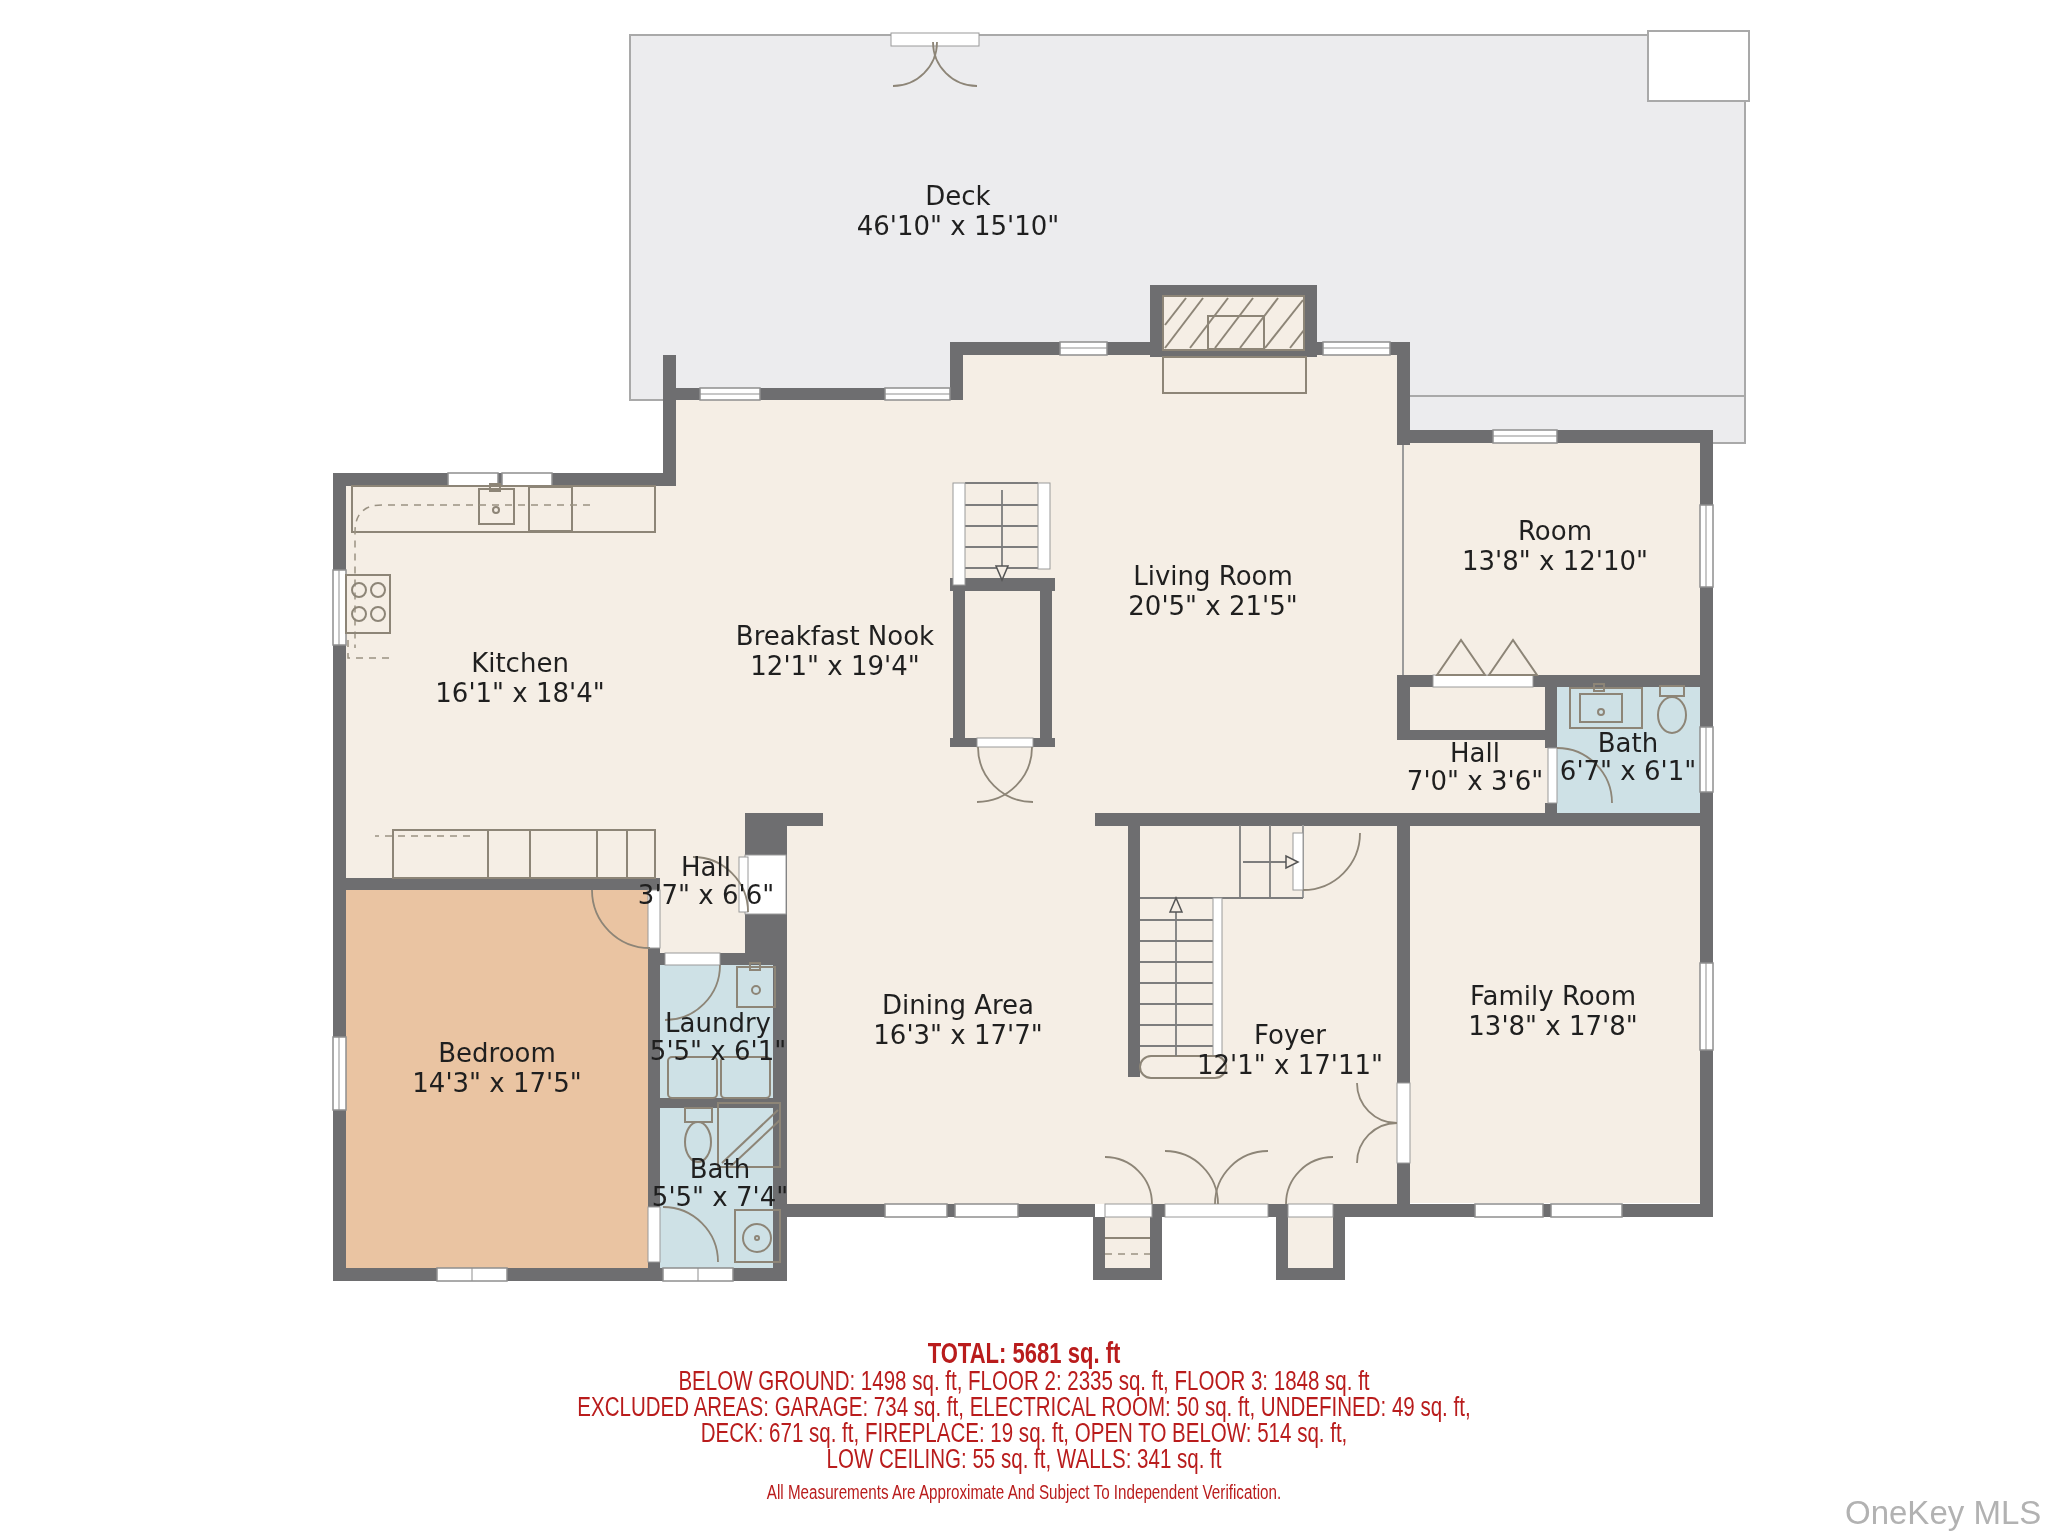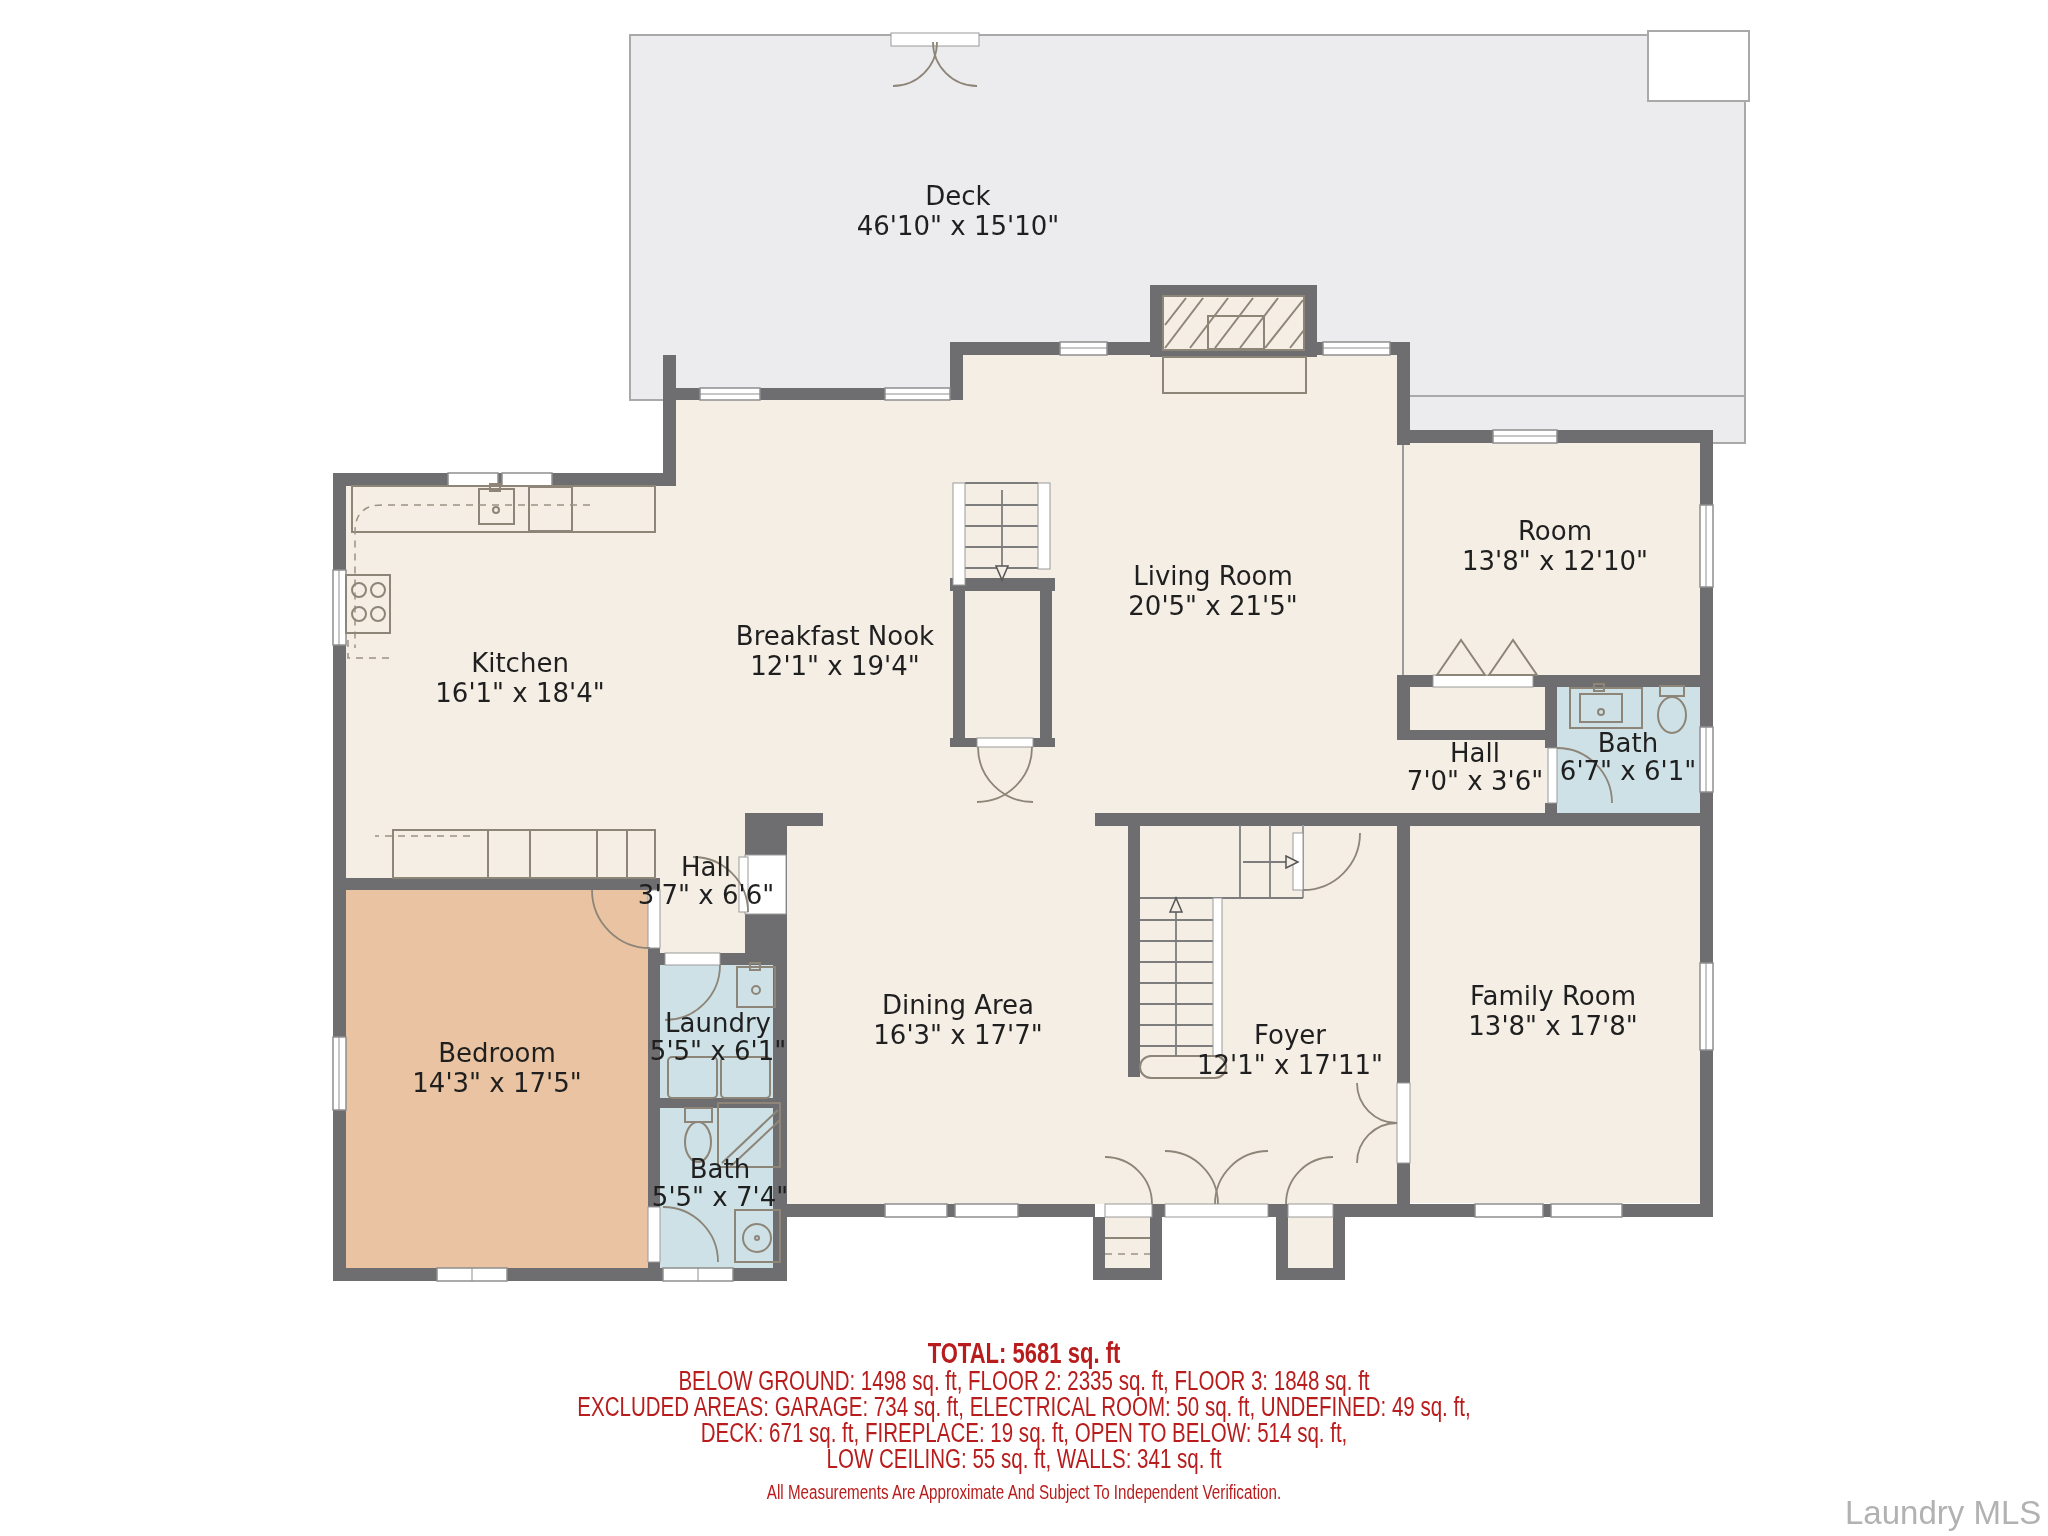--- a/index.html
+++ b/index.html
@@ -318,14 +318,14 @@
 
   <div id="summary">
     <div class="line total">TOTAL: 5681 sq. ft</div>
     <div class="line">BELOW GROUND: 1498 sq. ft, FLOOR 2: 2335 sq. ft, FLOOR 3: 1848 sq. ft</div>
     <div class="line">EXCLUDED AREAS: GARAGE: 734 sq. ft, ELECTRICAL ROOM: 50 sq. ft, UNDEFINED: 49 sq. ft,</div>
     <div class="line">DECK: 671 sq. ft, FIREPLACE: 19 sq. ft, OPEN TO BELOW: 514 sq. ft,</div>
     <div class="line">LOW CEILING: 55 sq. ft, WALLS: 341 sq. ft</div>
     <div class="line disc">All Measurements Are Approximate And Subject To Independent Verification.</div>
   </div>
 
-  <div id="watermark">Laundry MLS</div>
+  <div id="watermark">OneKey MLS</div>
 </div>
 
 </body></html>

